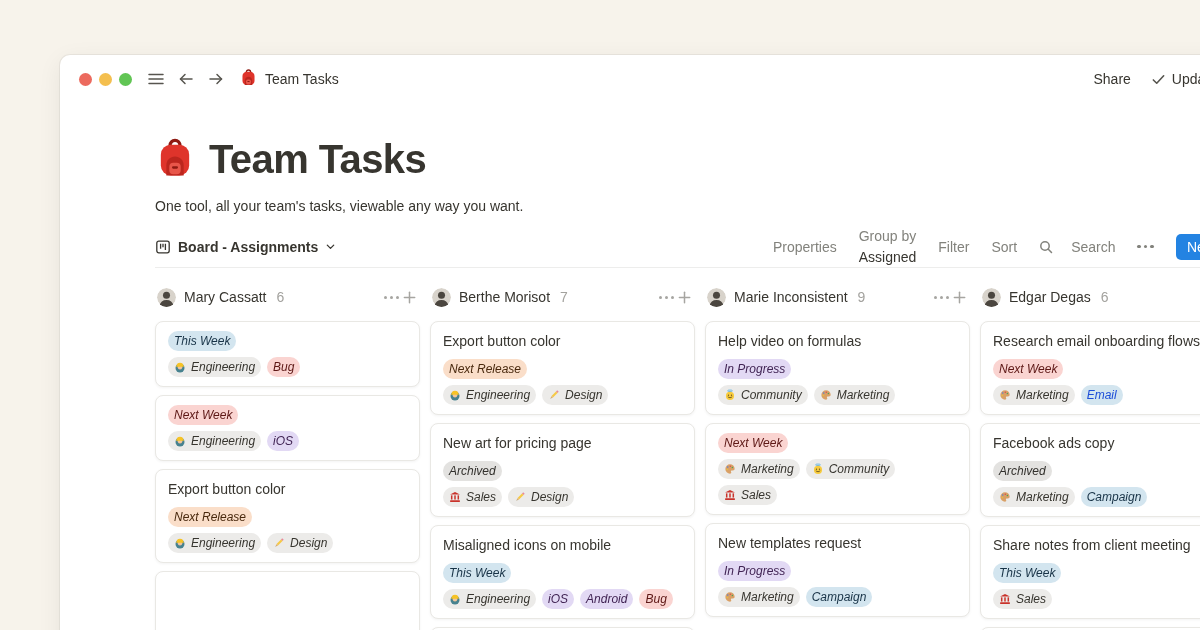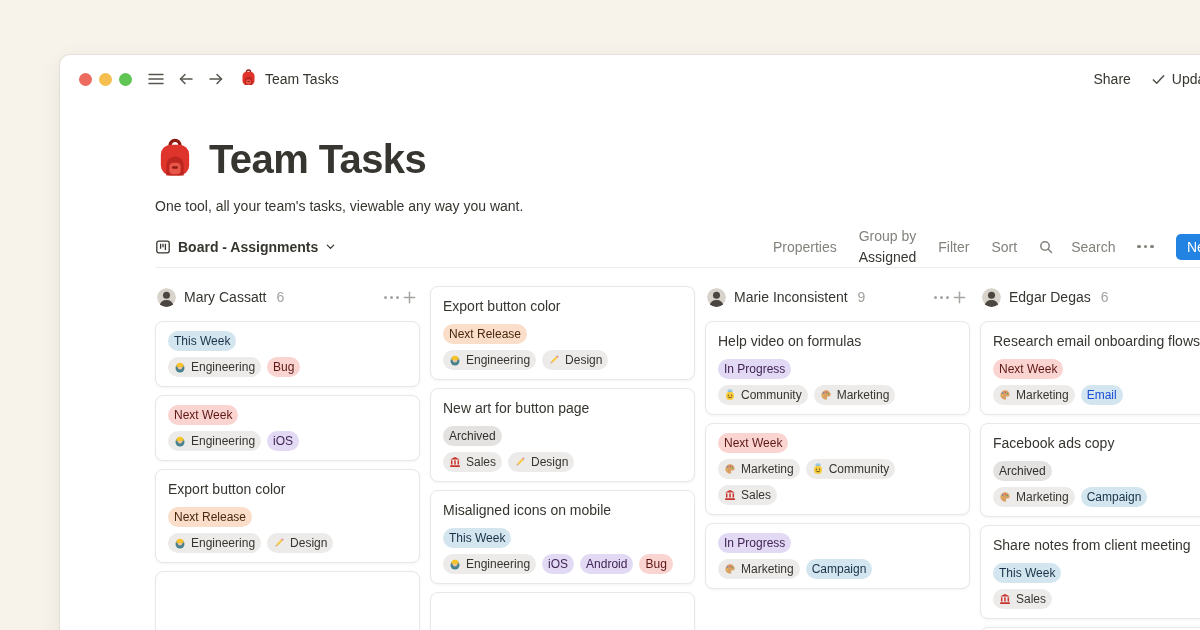--- a/index.html
+++ b/index.html
@@ -59,21 +59,21 @@
   .col-btn .dots i{background:#A6A5A1;width:3px;height:3px;}
   .col-btn svg{width:15px;height:15px;}
   .cards{display:flex;flex-direction:column;gap:8px;}
   .card{background:#fff;border:1px solid #E9E8E4;border-radius:8px;box-shadow:0 1px 3px rgba(15,15,15,0.05);
     padding:9px 12px;}
   .card.partial{height:110px;}
   .card-title{font-size:14px;font-weight:500;color:#37352F;line-height:20px;margin-bottom:8px;}
   .pill-row{display:flex;flex-wrap:wrap;gap:6px;}
   .status-row{margin-bottom:6px;}
   .pill{display:inline-flex;align-items:center;gap:5px;height:20px;padding:0 6px;border-radius:10px;
-    font-size:12px;line-height:20px;white-space:nowrap;}
+    font-size:12px;line-height:20px;white-space:nowrap;font-style:italic;}
   .pill .p-icon{display:inline-flex;}
   .pill .p-icon svg{width:12px;height:12px;}
 </style>
 </head>
 <body>
 
 <div class="window">
 
   <div class="chrome">
     <div class="lights">
@@ -283,20 +283,44 @@
                     </svg>
                   </span>
                   <span>Design</span>
                 </span>
               </div>
             </div>
             <div class="card partial"></div>
           </div>
         </div>
         <div class="column">
+          <div class="col-header">
+            <span class="avatar">
+              <svg viewBox="0 0 20 20">
+                <circle cx="10" cy="10" r="10" fill="#D8D3CB"></circle>
+                <circle cx="10" cy="7.6" r="3.7" fill="#4B463F"></circle>
+                <path d="M2.6 18.6a7.6 7.6 0 0 1 14.8 0A10 10 0 0 1 10 20a10 10 0 0 1-7.4-1.4z" fill="#4B463F"></path>
+              </svg>
+            </span>
+            <span class="col-name">Berthe Morisot</span>
+            <span class="col-count">7</span>
+            <span class="col-btn more">
+              <span class="dots">
+                <i></i>
+                <i></i>
+                <i></i>
+              </span>
+            </span>
+            <span class="col-btn">
+              <svg viewBox="0 0 16 16" stroke="#A6A5A1" stroke-width="1.6" stroke-linecap="round">
+                <line x1="8" y1="2.5" x2="8" y2="13.5"></line>
+                <line x1="2.5" y1="8" x2="13.5" y2="8"></line>
+              </svg>
+            </span>
+          </div>
           <div class="cards">
             <div class="card">
               <div class="card-title">Export button color</div>
               <div class="pill-row status-row">
                 <span class="pill" style="background: rgb(250, 222, 201); color: rgb(73, 41, 14);">
                   <span>Next Release</span>
                 </span>
               </div>
               <div class="pill-row">
                 <span class="pill" style="background: rgb(236, 235, 233); color: rgb(55, 53, 47);">
@@ -319,21 +343,21 @@
                         <path d="M6.6 10.8 8 14.4l1.4-3.6z" fill="#E2AE5C"></path>
                         <path d="M7.6 13.4 8 14.6l.4-1.2z" fill="#3E3A33"></path>
                       </g>
                     </svg>
                   </span>
                   <span>Design</span>
                 </span>
               </div>
             </div>
             <div class="card">
-              <div class="card-title">New art for button page</div>
+              <div class="card-title">New art for pricing page</div>
               <div class="pill-row status-row">
                 <span class="pill" style="background: rgb(227, 226, 224); color: rgb(50, 48, 44);">
                   <span>Archived</span>
                 </span>
               </div>
               <div class="pill-row">
                 <span class="pill" style="background: rgb(236, 235, 233); color: rgb(55, 53, 47);">
                   <span class="p-icon">
                     <svg viewBox="0 0 16 16" fill="#C9332B">
                       <path d="M8 1.2 14.6 4.8H1.4z"></path>
@@ -492,20 +516,21 @@
                       <rect x="7" y="5.8" width="2" height="5.6"></rect>
                       <rect x="11.4" y="5.8" width="2" height="5.6"></rect>
                       <rect x="1.4" y="12.4" width="13.2" height="2.2" rx="0.6"></rect>
                     </svg>
                   </span>
                   <span>Sales</span>
                 </span>
               </div>
             </div>
             <div class="card">
+              <div class="card-title">New templates request</div>
               <div class="pill-row status-row">
                 <span class="pill" style="background: rgb(226, 217, 244); color: rgb(65, 36, 84);">
                   <span>In Progress</span>
                 </span>
               </div>
               <div class="pill-row">
                 <span class="pill" style="background: rgb(236, 235, 233); color: rgb(55, 53, 47);">
                   <span class="p-icon">
                     <svg viewBox="0 0 16 16">
                       <path d="M8 1.8a6.2 6.2 0 1 0 0 12.4c1.1 0 1.7-.6 1.7-1.4 0-.7-.55-1-.55-1.7 0-.7.6-1.2 1.45-1.2h1.3c1.3 0 2.3-1 2.3-2.2C14.2 4.3 11.4 1.8 8 1.8z" fill="#D9A066"></path>

